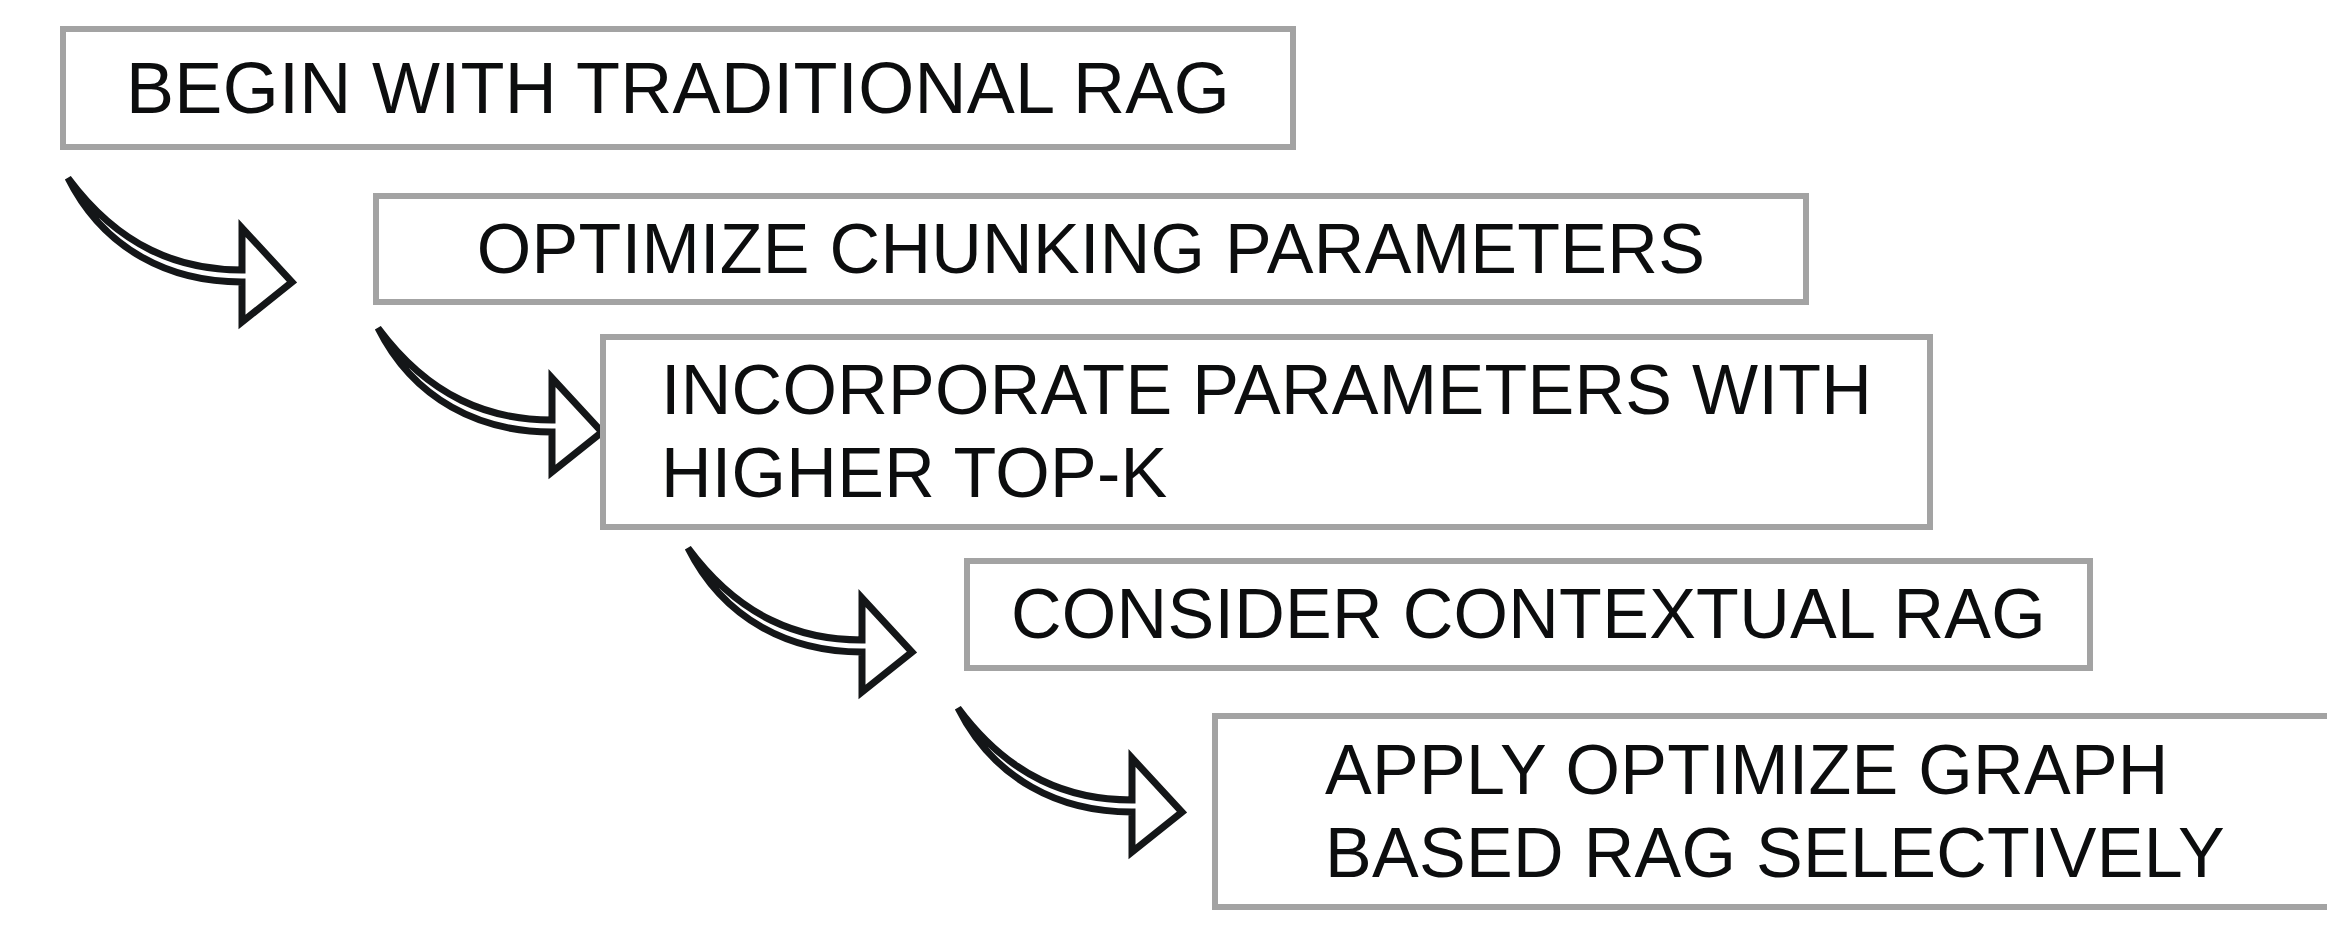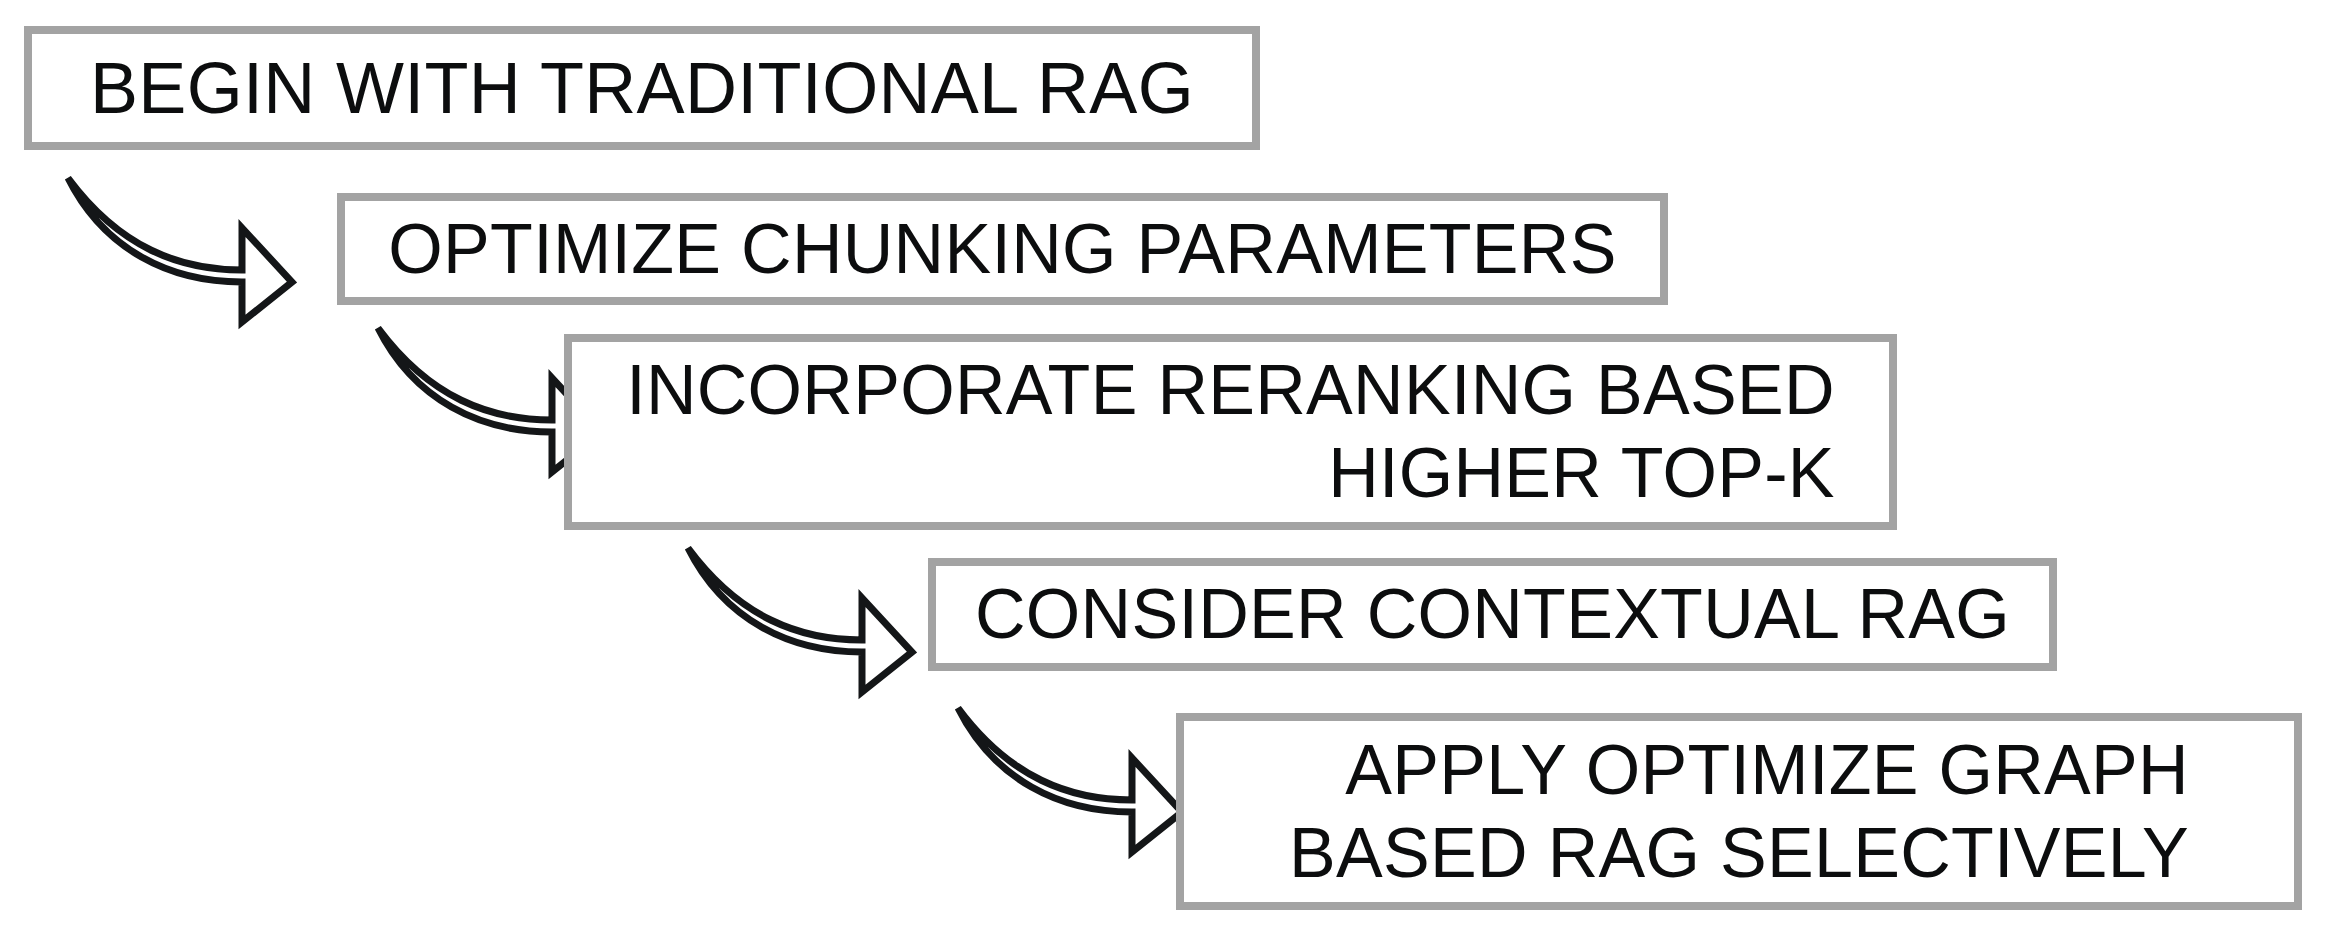--- a/index.html
+++ b/index.html
@@ -16,39 +16,40 @@
   }
   #canvas {
     position: relative;
     width: 2327px;
     height: 938px;
     background: #ffffff;
   }
   .step-box {
     position: absolute;
     box-sizing: border-box;
-    border: 8px solid #a3a3a3;
+    border: 6px solid #a3a3a3;
     background: #ffffff;
     display: flex;
     align-items: center;
     justify-content: center;
-    text-align: right;
+    text-align: left;
+    margin-left: 36px;
   }
   .step-label {
     font-family: "Liberation Sans", sans-serif;
     color: #0c0d0e;
     font-weight: 400;
     letter-spacing: 0.3px;
     line-height: 1.18;
     white-space: pre-line;
     padding: 0 18px;
   }
   
   #box-1 { left: 24px;   top: 26px;  width: 1236px; height: 124px; }
-  #box-2 { left: 337px;  top: 193px; width: 1331px; height: 112px; }
+  #box-2 { left: 337px;  top: 193px; width: 1436px; height: 112px; }
   #box-3 { left: 564px;  top: 334px; width: 1333px; height: 196px; }
   #box-4 { left: 928px;  top: 558px; width: 1129px; height: 113px; }
   #box-5 { left: 1176px; top: 713px; width: 1126px; height: 197px; }
 
   #box-1 .step-label { font-size: 72px; }
   #box-2 .step-label { font-size: 70px; }
   #box-3 .step-label { font-size: 70px; }
   #box-4 .step-label { font-size: 70px; }
   #box-5 .step-label { font-size: 70px; }
 
@@ -108,21 +109,21 @@
                C 60 78, 120 100, 182 100
                L 182 58
                L 232 112
                L 182 152
                L 182 112
                C 110 112, 44 80, 8 8 Z"></path>
     </svg>
   </div>
 
   <div class="step-box" id="box-3">
-    <span class="step-label">INCORPORATE RERANKING BASED
+    <span class="step-label">INCORPORATE PARAMETERS WITH
 HIGHER TOP-K</span>
   </div>
 
   <div class="flow-arrow" id="arrow-3">
     <svg viewBox="0 0 240 160" xmlns="http://www.w3.org/2000/svg">
       <path class="arrow-body" d="M 8 8
                C 60 78, 120 100, 182 100
                L 182 58
                L 232 112
                L 182 152

